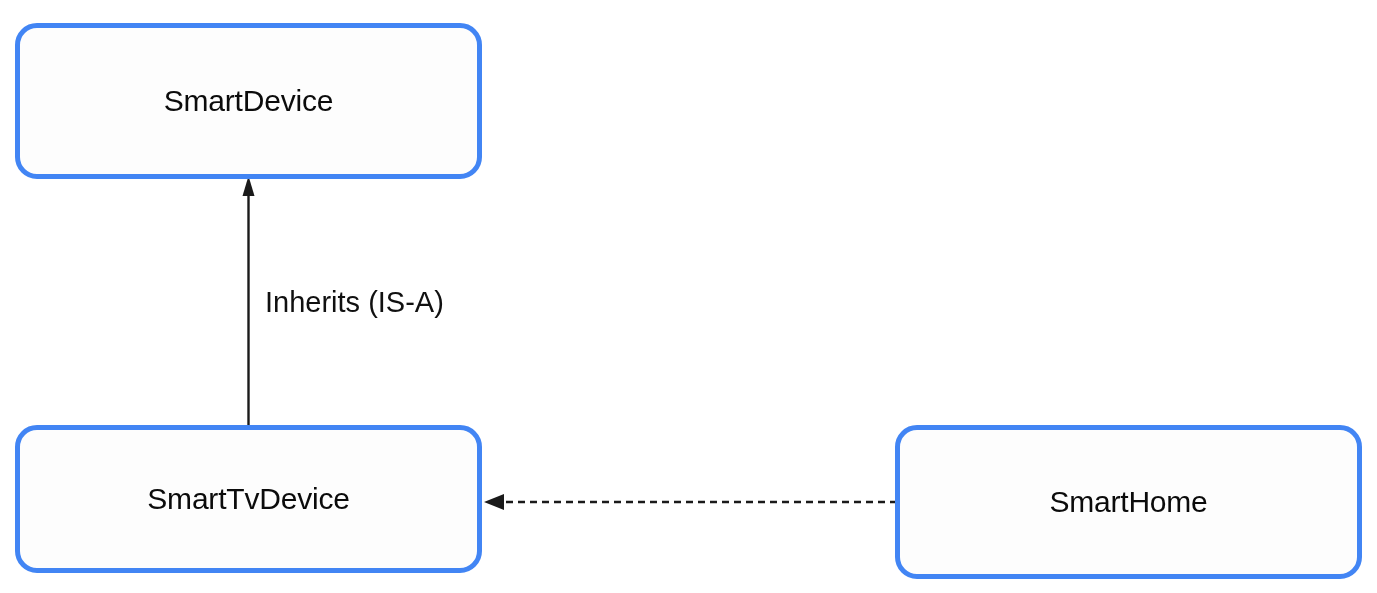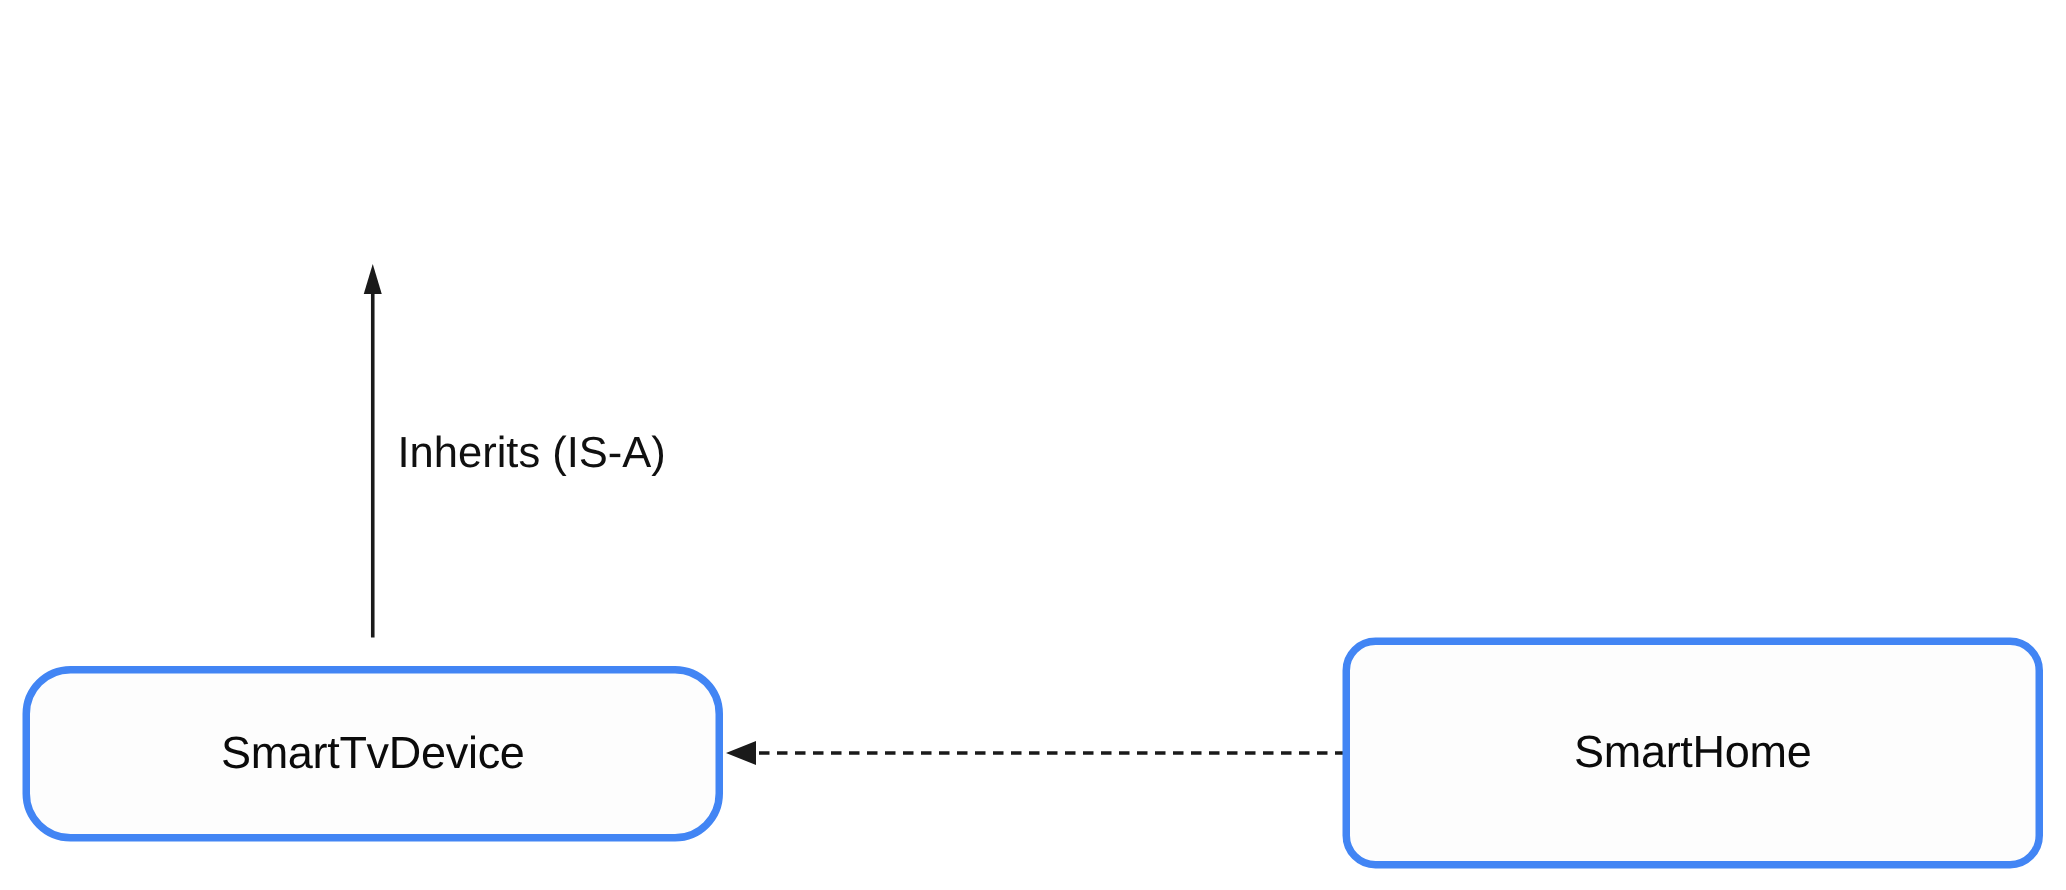--- a/index.html
+++ b/index.html
@@ -36,21 +36,21 @@
     font-size: 30px;
     font-weight: 400;
     letter-spacing: -0.2px;
     color: #0b0b0b;
     line-height: 1;
     white-space: nowrap;
     user-select: none;
   }
 
   #box-smartdevice   { left: 15px;  top: 23px;  width: 467px; height: 156px; }
-  #box-smarttvdevice { left: 15px;  top: 444px; width: 467px; height: 117px; border-radius: 32px; }
+  #box-smarttvdevice { left: 15px;  top: 425px; width: 467px; height: 148px; }
   #box-smarthome     { left: 895px; top: 425px; width: 467px; height: 154px; }
 
   
   #edge-layer {
     position: absolute;
     left: 0;
     top: 0;
     width: 1377px;
     height: 593px;
     pointer-events: none;
@@ -81,20 +81,23 @@
       <line x1="248.5" y1="425" x2="248.5" y2="193" stroke="#1a1a1a" stroke-width="2.4"></line>
       <polygon points="248.5,176 242.5,196 254.5,196" fill="#1a1a1a"></polygon>
     </g>
 
     <g>
       <line x1="897" y1="502" x2="502" y2="502" stroke="#1a1a1a" stroke-width="2.4" stroke-dasharray="7 5"></line>
       <polygon points="484,502 504,494 504,510" fill="#1a1a1a"></polygon>
     </g>
   </svg>
 
+  <div class="class-box" id="box-smartdevice">
+    <span class="class-label">SmartDevice</span>
+  </div>
 
   <div class="class-box" id="box-smarttvdevice">
     <span class="class-label">SmartTvDevice</span>
   </div>
 
   <div class="class-box" id="box-smarthome">
     <span class="class-label">SmartHome</span>
   </div>
 
   <div class="edge-label" id="label-inherits">Inherits (IS-A)</div>

